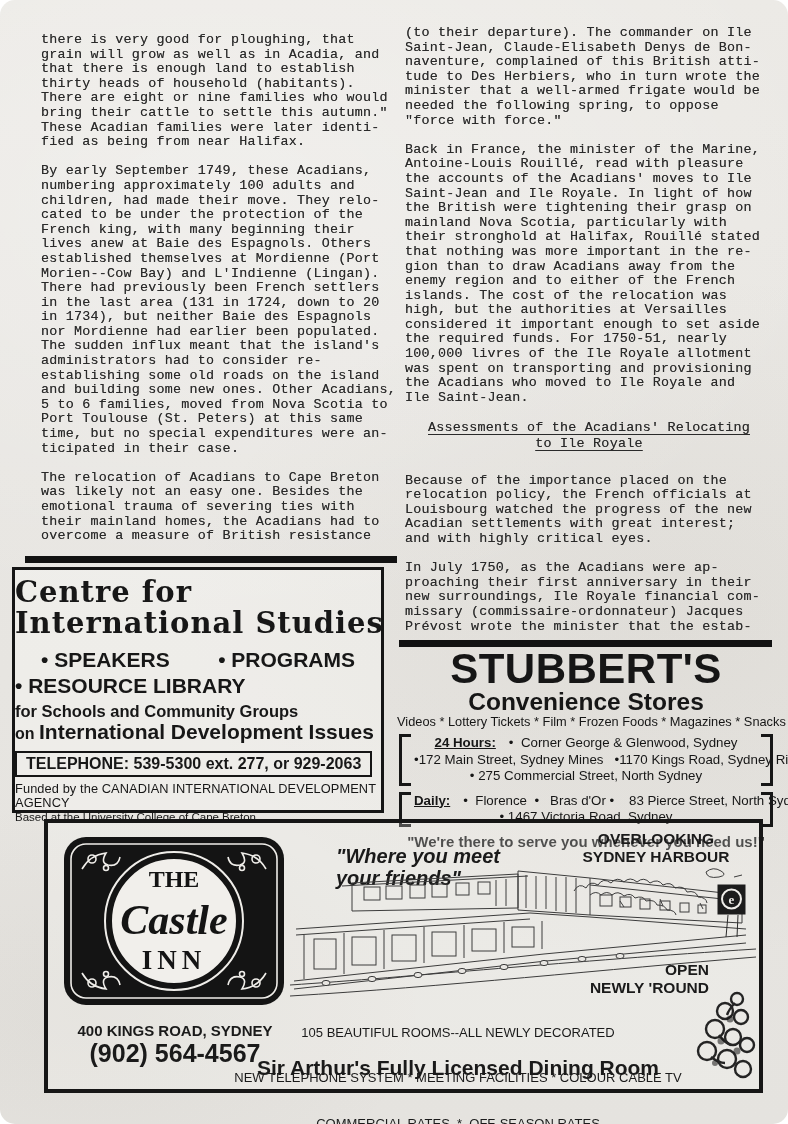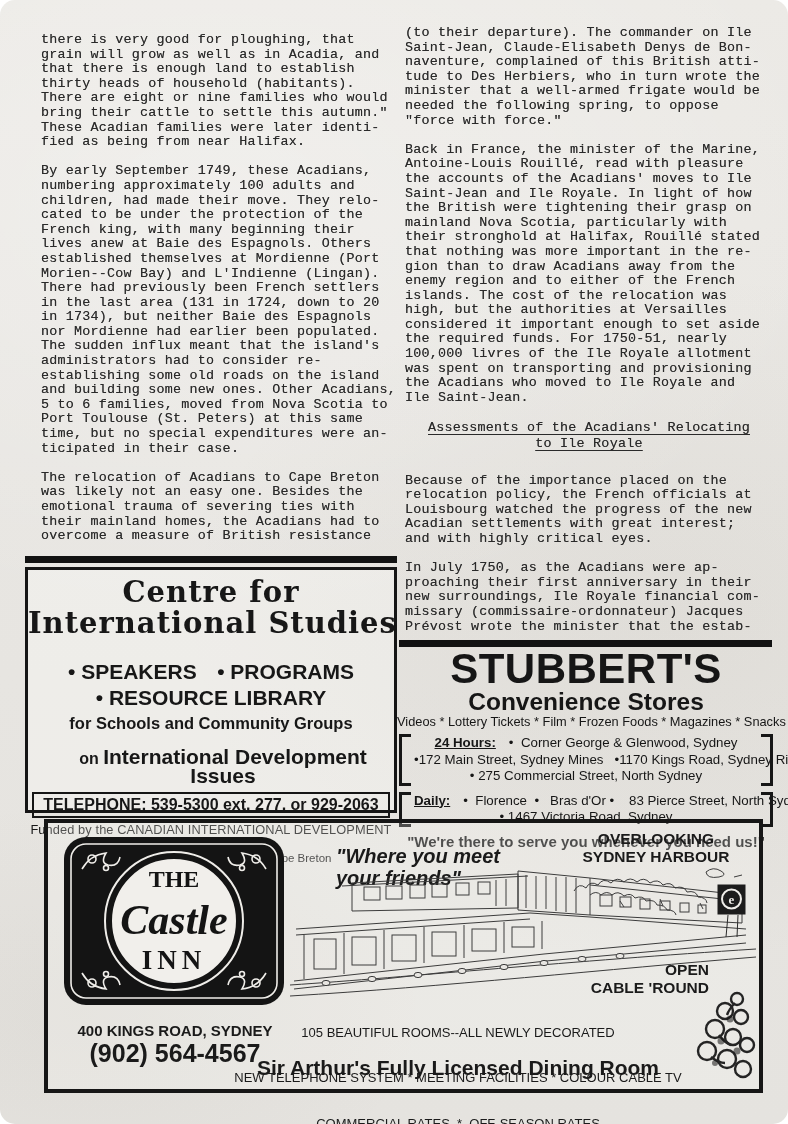--- a/index.html
+++ b/index.html
@@ -26,33 +26,33 @@
     white-space:pre;text-align:center;font-size:13.4px;line-height:15.8px;letter-spacing:0.22px;
     text-decoration:underline;text-underline-offset:3px;margin:0 0 22px 0;color:#2a2a2a;
     text-shadow:0 0 0.5px rgba(20,20,20,0.55);
   }
   
   .rule{position:absolute;background:#121212;}
   .rule-cis{left:25px;top:556px;width:372px;height:7px;}
   .rule-stub{left:399px;top:640px;width:373px;height:7px;}
   
   .ad-cis{
-    position:absolute;left:25px;top:567px;width:372px;height:246px;box-sizing:border-box;
+    position:absolute;left:12px;top:567px;width:372px;height:246px;box-sizing:border-box;
     border:3px solid #151515;background:rgba(252,251,248,0.35);
-    text-align:center;font-family:"Liberation Sans", sans-serif;color:#171717;
+    text-align:left;font-family:"Liberation Sans", sans-serif;color:#171717;
   }
   .cis-title{
     font-family:"DejaVu Serif", serif;font-weight:bold;font-size:29px;line-height:31px;
     letter-spacing:1px;white-space:pre;margin-top:7px;
   }
-  .cis-bullets{display:flex;justify-content:space-between;padding:0 40px;margin-top:22px;
+  .cis-bullets{display:flex;justify-content:space-between;padding:0 26px;margin-top:10px;
     font-weight:bold;font-size:21px;line-height:22px;}
   .cis-resource{font-weight:bold;font-size:21px;line-height:22px;margin-top:4px;}
   .cis-schools{font-weight:bold;font-size:16.5px;line-height:17px;margin-top:6px;}
-  .cis-issues{margin-top:16px;line-height:17px;padding-left:24px;}
+  .cis-issues{margin-top:0;line-height:23px;}
   .cis-issues .sm{font-weight:bold;font-size:16px;}
   .cis-issues .lg{font-weight:bold;font-size:21px;}
   .cis-phone{
     display:inline-block;border:2px solid #151515;padding:1px 9px;margin-top:6px;
     font-weight:bold;font-size:16px;line-height:20px;
   }
   .cis-funded{font-size:12.8px;line-height:14px;margin-top:5px;letter-spacing:0.1px;}
   .cis-based{font-size:11.5px;line-height:13px;margin-top:1px;}
   
   .ad-stub{
@@ -311,21 +311,21 @@
           <ellipse cx="214" cy="102" rx="4" ry="2.6"></ellipse>
             <ellipse cx="254" cy="98" rx="4" ry="2.6"></ellipse>
           <ellipse cx="292" cy="94" rx="4" ry="2.6"></ellipse>
             <ellipse cx="330" cy="91" rx="4" ry="2.6"></ellipse>
         </g>
       </g>
       <text x="441.5" y="39" text-anchor="middle" font-size="13" font-weight="bold" fill="#efede9">e</text>
     </svg>
 
     <div class="castle-open">OPEN
-CABLE 'ROUND</div>
+NEWLY 'ROUND</div>
 
     <div class="castle-features">
       <div>105 BEAUTIFUL ROOMS--ALL NEWLY DECORATED</div>
       <div>NEW TELEPHONE SYSTEM * MEETING FACILITIES * COLOUR CABLE TV</div>
       <div>COMMERCIAL RATES  *  OFF-SEASON RATES</div>
       
     </div>
 
     <div class="castle-dining">Sir Arthur's Fully Licensed Dining Room</div>
 

